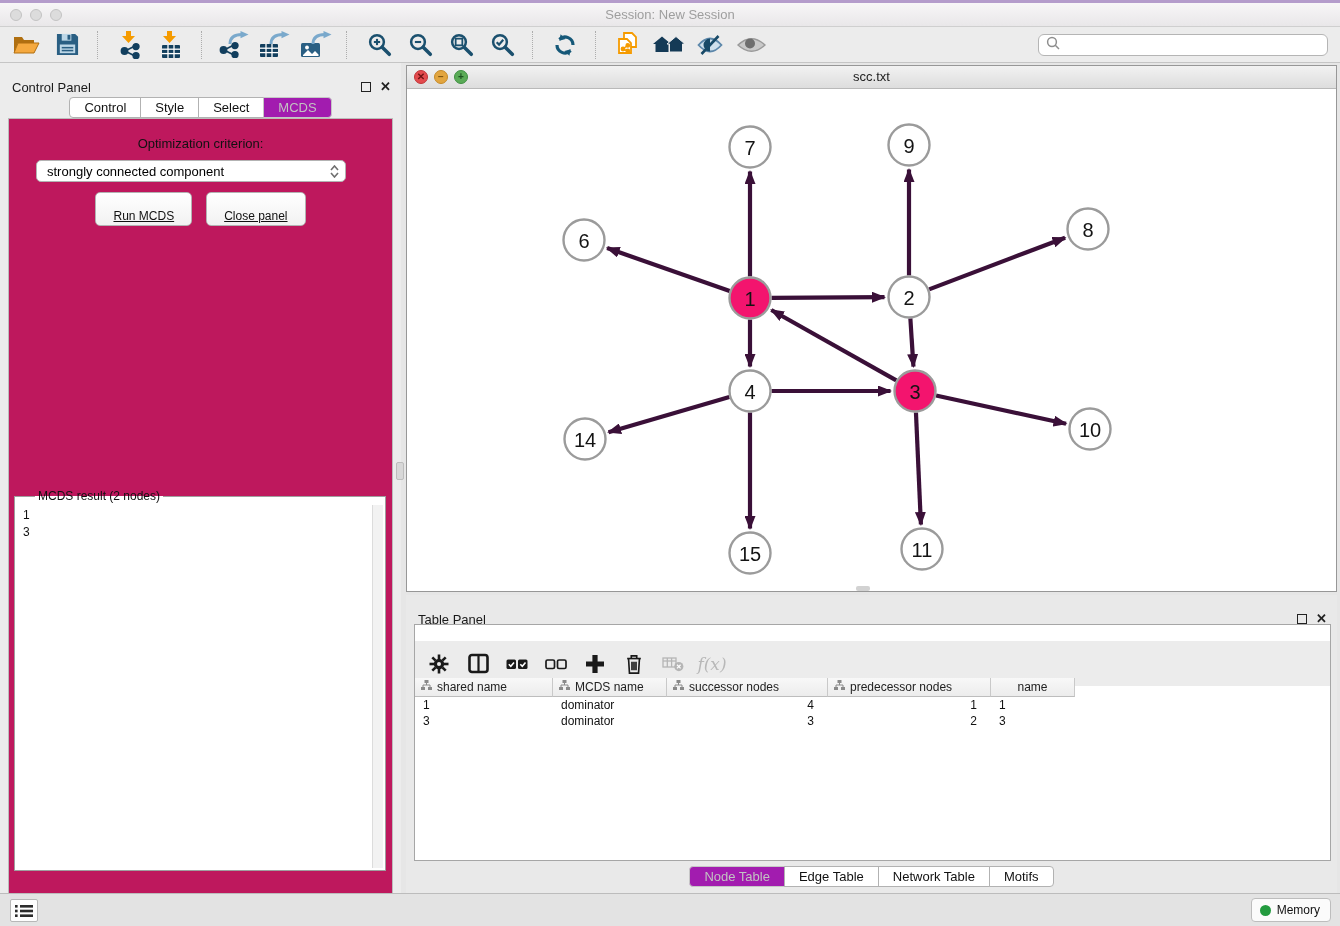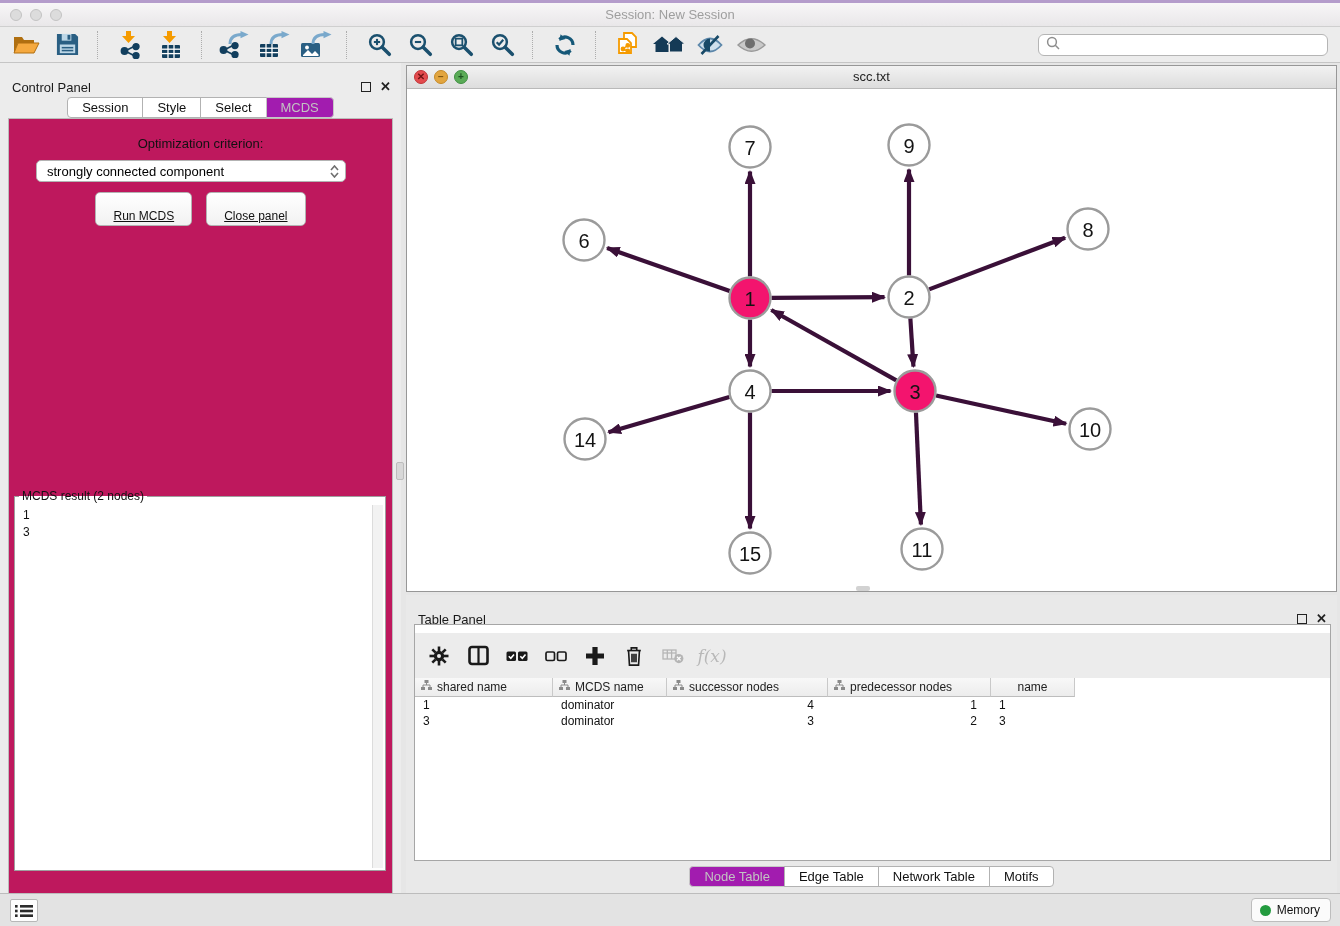--- a/index.html
+++ b/index.html
@@ -46,21 +46,21 @@
     background:#be185d; border:1px solid #bcbcbc; }
   .opt-label { position:absolute; left:0; top:17px; width:100%; text-align:center; font-size:13px; color:#111; }
   .cp-select { position:absolute; left:27px; top:41px; width:310px; height:22px; background:#fff;
     border:1px solid #b3b3b3; border-radius:5px; display:flex; align-items:center; font-size:13px; padding-left:10px; }
   .cp-select .stepper { margin-left:auto; margin-right:6px; display:flex; flex-direction:column; gap:1px; }
   .btn-row { position:absolute; left:0; top:73px; width:100%; display:flex; justify-content:center; gap:14px; }
   .cp-btn { height:22px; padding:16px 17px; background:linear-gradient(#ffffff,#f2f2f2); border:1px solid #b3b3b3;
     border-radius:5px; font-size:12px; font-family:"Liberation Sans",sans-serif; color:#111;text-decoration:underline; }
   .result-box { position:absolute; left:5px; top:370px; width:372px; height:382px;
     border:1px solid #9f9f9f; background:#fff; }
-  .result-box legend { font-size:12px; color:#111; margin-left:4px; padding:0 3px; background:transparent; }
+  .result-box legend { font-size:12px; color:#111; margin-left:20px; padding:0 3px; background:transparent; }
   .result-text { position:absolute; left:2px; top:2px; right:13px; bottom:2px; background:#fff;
     font-size:12px; color:#111; padding:2px 6px; line-height:17px; }
   .result-scrollbar { position:absolute; top:2px; right:2px; width:11px; bottom:2px;
     background:#f2f2f2; border-left:1px solid #dcdcdc; }
 
   
   .v-divider-handle { position:absolute; left:396px; top:462px; width:8px; height:18px;
     background:#d8d8d8; border:1px solid #bdbdbd; border-radius:2px; }
   .h-divider-handle { position:absolute; left:856px; top:586px; width:14px; height:5px;
     background:#d2d2d2; border-radius:2px; }
@@ -76,21 +76,21 @@
   .tl.red   { background:#e34b4e; border:1px solid #c03538; color:#6f1113; }
   .tl.yellow{ background:#e2a53f; border:1px solid #c58a27; color:#7c5410; }
   .tl.green { background:#5aab57; border:1px solid #3f8f42; color:#1c5220; }
   .nw-title { text-align:center; line-height:22px; font-size:13px; color:#222; }
   .nw-canvas { position:absolute; left:0; top:23px; width:929px; height:502px; background:#fff; }
 
   
   .table-panel { position:absolute; left:406px; top:595px; width:931px; height:298px; background:#e9e9e9; }
   .tp-box { position:absolute; left:8px; top:29px; width:917px; height:237px;
     border:1px solid #a6a6a6; background:#fff; }
-  .tp-toolbar { position:absolute; left:0; top:8px; width:100%; height:45px; background:#ececec;
+  .tp-toolbar { position:absolute; left:0; top:16px; width:100%; height:45px; background:#ececec;
     display:flex; align-items:center; gap:15px; padding-left:12px; }
   .tp-toolbar .tb-icon { width:24px; }
   .fx { font-family:"DejaVu Serif", serif; font-style:italic; font-size:17px; color:#b3b3b3; }
   .tp-table { position:absolute; left:0; top:53px; width:100%; }
   .t-head { display:flex; height:19px; }
   .t-hcell { background:linear-gradient(#f8f8f8,#ececec); border-right:1px solid #c9c9c9; border-bottom:1px solid #bdbdbd;
     font-size:12px; color:#222; display:flex; align-items:center; gap:5px; padding:0 6px; }
   .t-hcell.center { justify-content:center; }
   .t-row { display:flex; height:16px; background:#fff; }
   .t-cell { font-size:12px; color:#111; padding:0 8px; line-height:16px; white-space:nowrap; }
@@ -310,21 +310,21 @@
 
   <div class="control-panel">
     <div class="panel-header">
       <span class="panel-title">Control Panel</span>
       <span class="win-btns">
         <span class="float-icon"></span>
         <span class="close-icon">✕</span>
       </span>
     </div>
     <div class="seg-tabs cp-tabs" id="cp-tabs">
-        <div class="seg-tab">Session</div>
+        <div class="seg-tab">Control</div>
         <div class="seg-tab">Style</div>
         <div class="seg-tab">Select</div>
         <div class="seg-tab sel">MCDS</div>
       </div>
     <div class="cp-body">
       <div class="opt-label">Optimization criterion:</div>
       <div class="cp-select">
         <span>strongly connected component</span>
         <span class="stepper">
           <svg width="9" height="6" viewBox="0 0 9 6">

